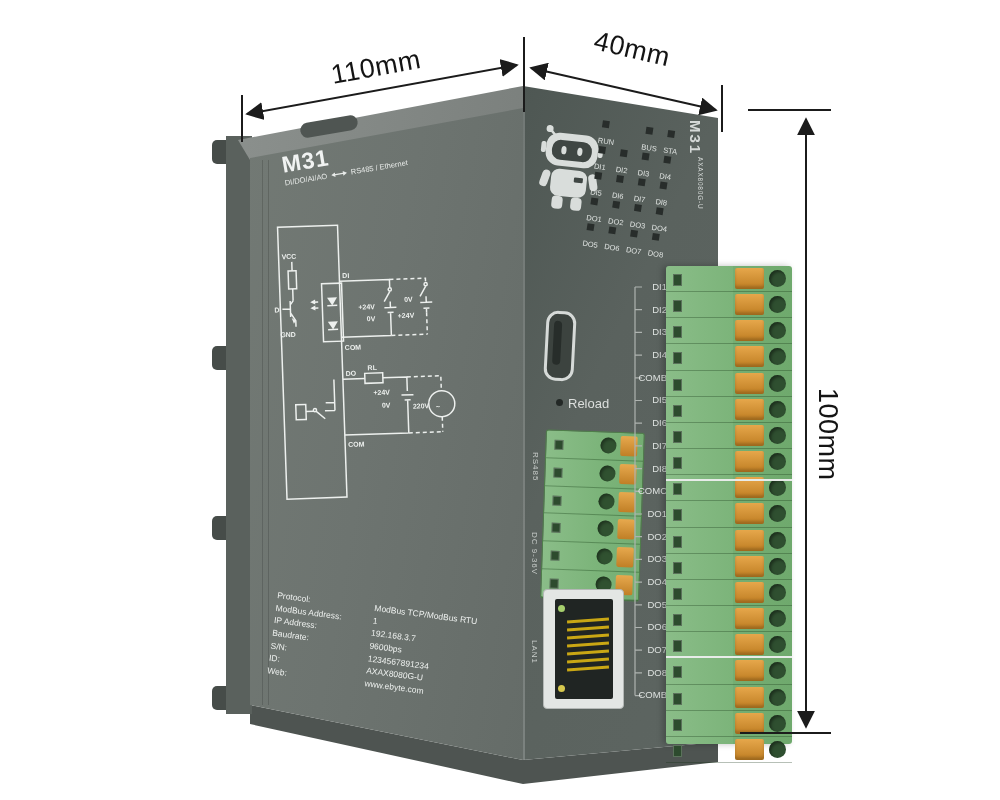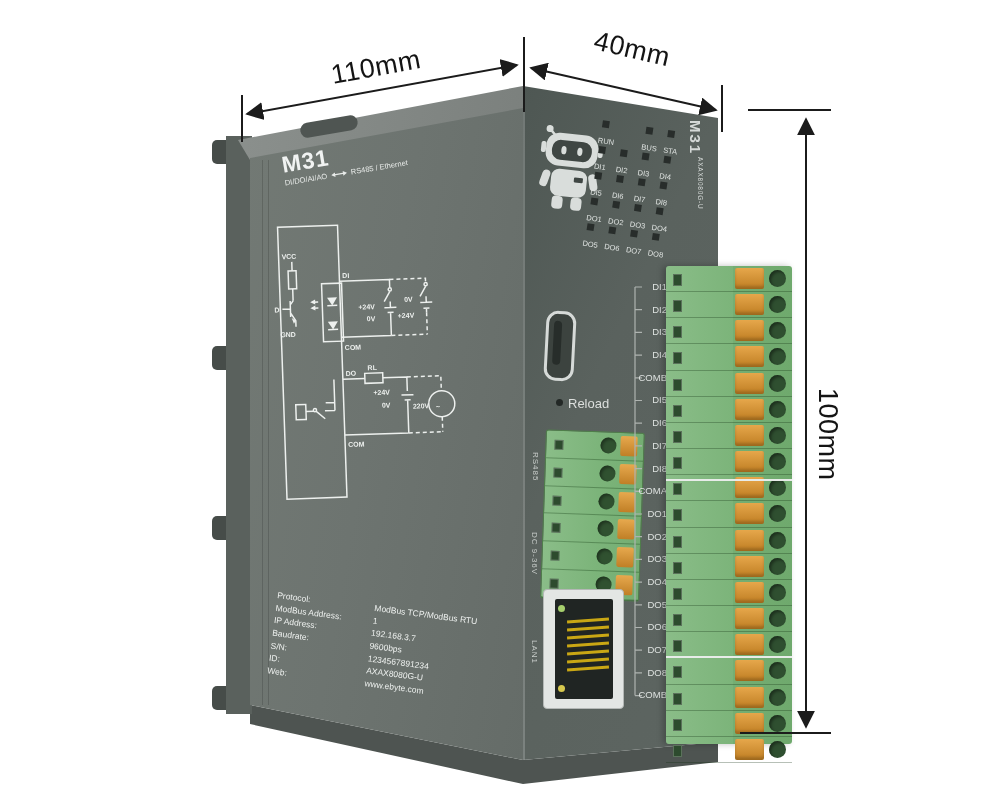--- a/index.html
+++ b/index.html
@@ -322,21 +322,21 @@
   <div id="tlabels" class="abs">
     <div class="tlabel">DI1</div>
     <div class="tlabel">DI2</div>
     <div class="tlabel">DI3</div>
     <div class="tlabel">DI4</div>
     <div class="tlabel">COMB</div>
     <div class="tlabel">DI5</div>
     <div class="tlabel">DI6</div>
     <div class="tlabel">DI7</div>
     <div class="tlabel">DI8</div>
-    <div class="tlabel">COMA</div>
+    <div class="tlabel">COMC</div>
     <div class="tlabel">DO1</div>
     <div class="tlabel">DO2</div>
     <div class="tlabel">DO3</div>
     <div class="tlabel">DO4</div>
     <div class="tlabel">DO5</div>
     <div class="tlabel">DO6</div>
     <div class="tlabel">DO7</div>
     <div class="tlabel">DO8</div>
     <div class="tlabel">COMB</div>
   </div>

